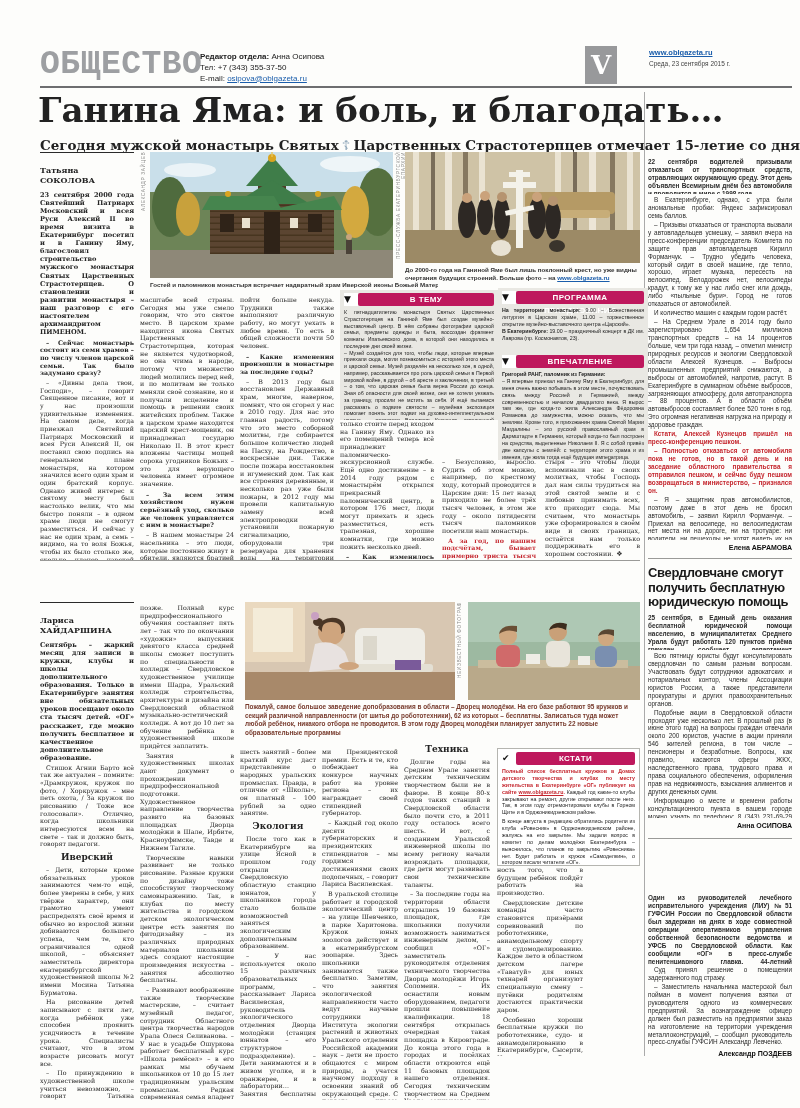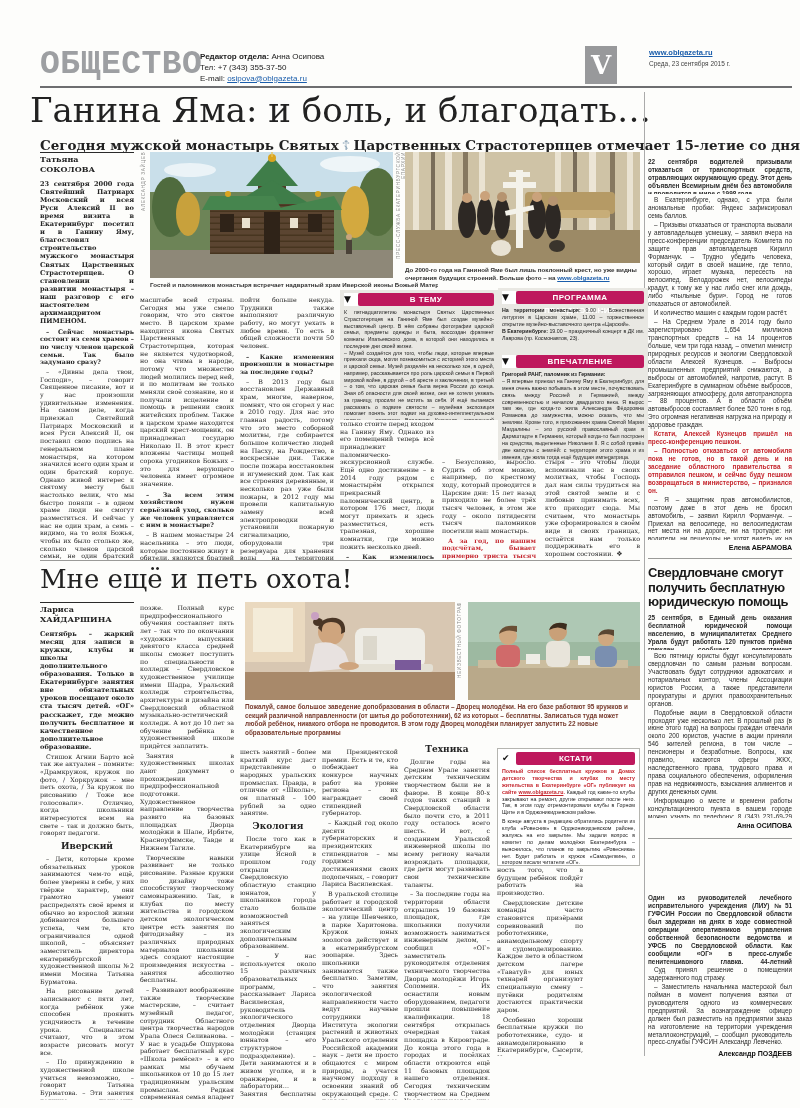--- a/index.html
+++ b/index.html
@@ -24,21 +24,21 @@
   .sub{font:bold 13.5px/1.1 "DejaVu Serif",serif;color:#222;white-space:nowrap;}
   .cross{color:#87a0b4;font-family:"DejaVu Sans",sans-serif;font-weight:normal;padding:0 3px;}
   .h2{font:26px/1.05 "DejaVu Serif",serif;color:#222;white-space:nowrap;}
   
   .col{font:6.3px/1.22 "DejaVu Serif",serif;color:#232323;text-align:justify;overflow:hidden;}
   .col p{margin:0 0 2px;text-indent:6px;}
   .col p.q{font-weight:bold;margin-top:3px;}
   .col p.lead{font-weight:bold;font-size:6.6px;text-indent:0;}
   .col h4{margin:5px 0 3px;font:bold 9px/1.1 "DejaVu Serif",serif;text-align:center;text-indent:0;}
   .byline{font:bold 8px/1.2 "DejaVu Serif",serif;border-top:1.5px solid #2a2a2a;
-          padding:2px 0 4px;margin-bottom:2px;}
+          padding:13px 0 4px;margin-bottom:2px;}
   .red{color:#c4262e;font-weight:bold;}
   .endmark{font-family:"DejaVu Sans",sans-serif;font-size:7px;color:#333;padding-left:3px;}
   
   .cap{font:bold 6.2px/1.3 "Liberation Sans",sans-serif;color:#333;overflow:hidden;}
   .cap2{font:bold 6.4px/1.35 "Liberation Sans",sans-serif;color:#76392b;overflow:hidden;}
   .vcred{writing-mode:vertical-rl;transform:rotate(180deg);font:4.8px/1 "Liberation Sans",sans-serif;
          color:#8d8d8b;letter-spacing:.6px;text-align:right;height:100%;}
   
   .box{overflow:hidden;}
   .boxhead{display:flex;align-items:stretch;height:13px;margin-bottom:3px;}
@@ -69,21 +69,21 @@
     <div>Тел: +7 (343) 355-37-50</div>
     <div><span>E-mail: </span><a class="lnk">osipova@oblgazeta.ru</a></div>
   </div>
   <div class="abs vbox" style="left:585px;top:46px;">V</div>
   <div class="abs" style="left:649px;top:48px;width:143px;">
     <div class="papersite"><a class="lnk">www.oblgazeta.ru</a></div>
     <div class="paperdate">Среда, 23 сентября 2015 г.</div>
   </div>
   <div class="abs hr" style="left:40px;top:86px;width:752px;"></div>
 
-  <div class="abs h1" style="left:30px;top:92px;">Ганина Яма: и боль, и благодать…</div>
+  <div class="abs h1" style="left:38px;top:92px;font-weight:bold;">Ганина Яма: и боль, и благодать…</div>
   <div class="abs sub" style="left:40px;top:138px;">
     <span>Сегодня мужской монастырь Святых</span><span class="cross">☦</span><span>Царственных Страстотерпцев отмечает 15-летие со дня основания</span>
   </div>
 
   <div class="abs vr" style="left:644px;top:92px;height:964px;"></div>
 
   <div class="abs col" style="left:40px;top:152px;width:94px;height:408px;">
     <div class="byline">Татьяна СОКОЛОВА</div>
     <p class="lead">23 сентября 2000 года Святейший Патриарх Московский и всея Руси Алексий II во время визита в Екатеринбург посетил и в Ганину Яму, благословил строительство мужского монастыря Святых Царственных Страстотерпцев. О становлении и развитии монастыря – наш разговор с его настоятелем архимандритом ПИМЕНОМ.</p>
     <p class="q">– Сейчас монастырь состоит из семи храмов – по числу членов царской семьи. Так было задумано сразу?</p>
@@ -226,21 +226,20 @@
     <p style="text-indent:0;">– Безусловно, выросло. Судить об этом можно, например, по крестному ходу, который проводится в Царские дни: 15 лет назад приходило не более трёх тысяч человек, в этом же году – около пятидесяти тысяч паломников посетили наш монастырь.</p>
     <p><span class="red">А за год, по нашим подсчётам, бывает примерно триста тысяч паломников. Но это не только православные, приезжают и иноверцы, например, буддисты, мусульмане, иудеи – мы всем рады, мы никого не отталкиваем.</span></p>
 
   </div>
   <div class="abs col" style="left:545px;top:458px;width:95px;height:102px;">
     <p style="text-indent:0;"><span>стыря – это чтобы люди вспоминали нас в своих молитвах, чтобы Господь дал нам силы трудиться на этой святой земле и с любовью принимать всех, кто приходит сюда. Мы считаем, что монастырь уже сформировался в своём виде и своих границах, остаётся нам только поддерживать его в хорошем состоянии.</span><span class="endmark">❖</span></p>
   </div>
 
   <div class="abs thinr" style="left:40px;top:560px;width:600px;"></div>
 
-  <div class="abs h2" style="left:40px;top:566px;">Мне ещё и петь охота!</div>
 
   <div class="abs col" style="left:40px;top:602px;width:94px;height:498px;">
     <div class="byline">Лариса ХАЙДАРШИНА</div>
     <p class="lead">Сентябрь – жаркий месяц для записи в кружки, клубы и школы дополнительного образования. Только в Екатеринбурге занятия вне обязательных уроков посещают около ста тысяч детей. «ОГ» расскажет, где можно получить бесплатное и качественное дополнительное образование.</p>
     <p>Стишок Агнии Барто всё так же актуален – помните: «Драмкружок, кружок по фото, / Хоркружок – мне петь охота, / За кружок по рисованию / Тоже все голосовали». Отлично, когда школьники интересуются всем на свете – так и должно быть, говорят педагоги.</p>
     <h4>Иверский</h4>
     <p>– Дети, которые кроме обязательных уроков занимаются чем-то ещё, более уверены в себе, у них твёрже характер, они грамотно умеют распределять своё время и обычно во взрослой жизни добиваются большего успеха, чем те, кто ограничивался одной школой, – объясняет заместитель директора екатеринбургской художественной школы №2 имени Мосина Татьяна Бурматова.</p>
     <p>На рисование детей записывают с пяти лет, когда ребёнок уже способен проявить усидчивость в течение урока. Специалисты считают, что в этом возрасте рисовать могут все.</p>
     <p>– По принуждению в художественной школе учиться невозможно, – говорит Татьяна Бурматова. – Эти занятия должны приносить удовольствие ребёнку. Здесь нет домашних заданий – всю работу дети выполняют в классе. Без желания заниматься художественным творчеством результата не будет.</p>
 

